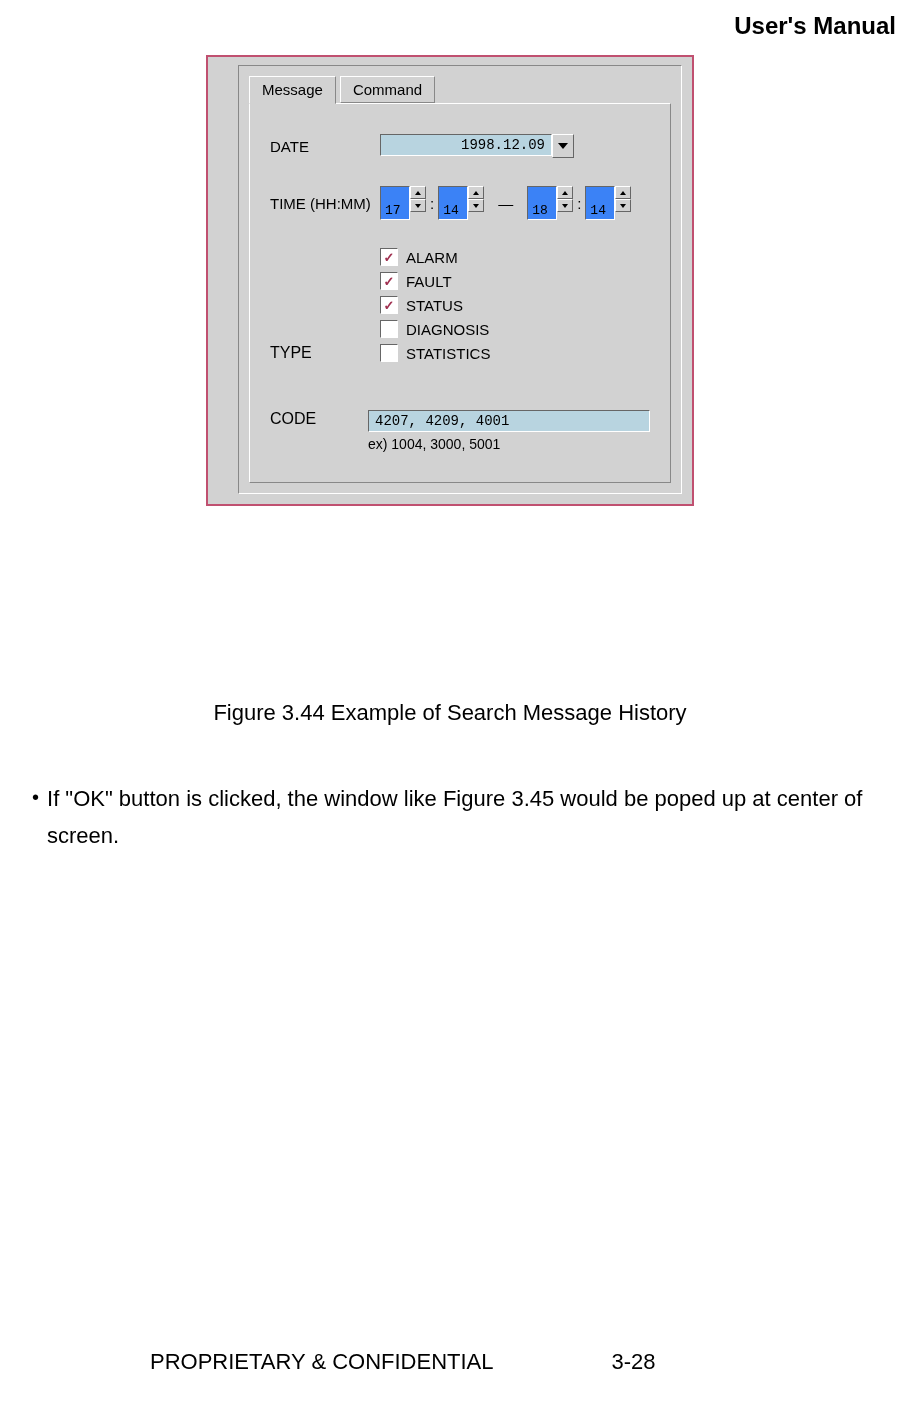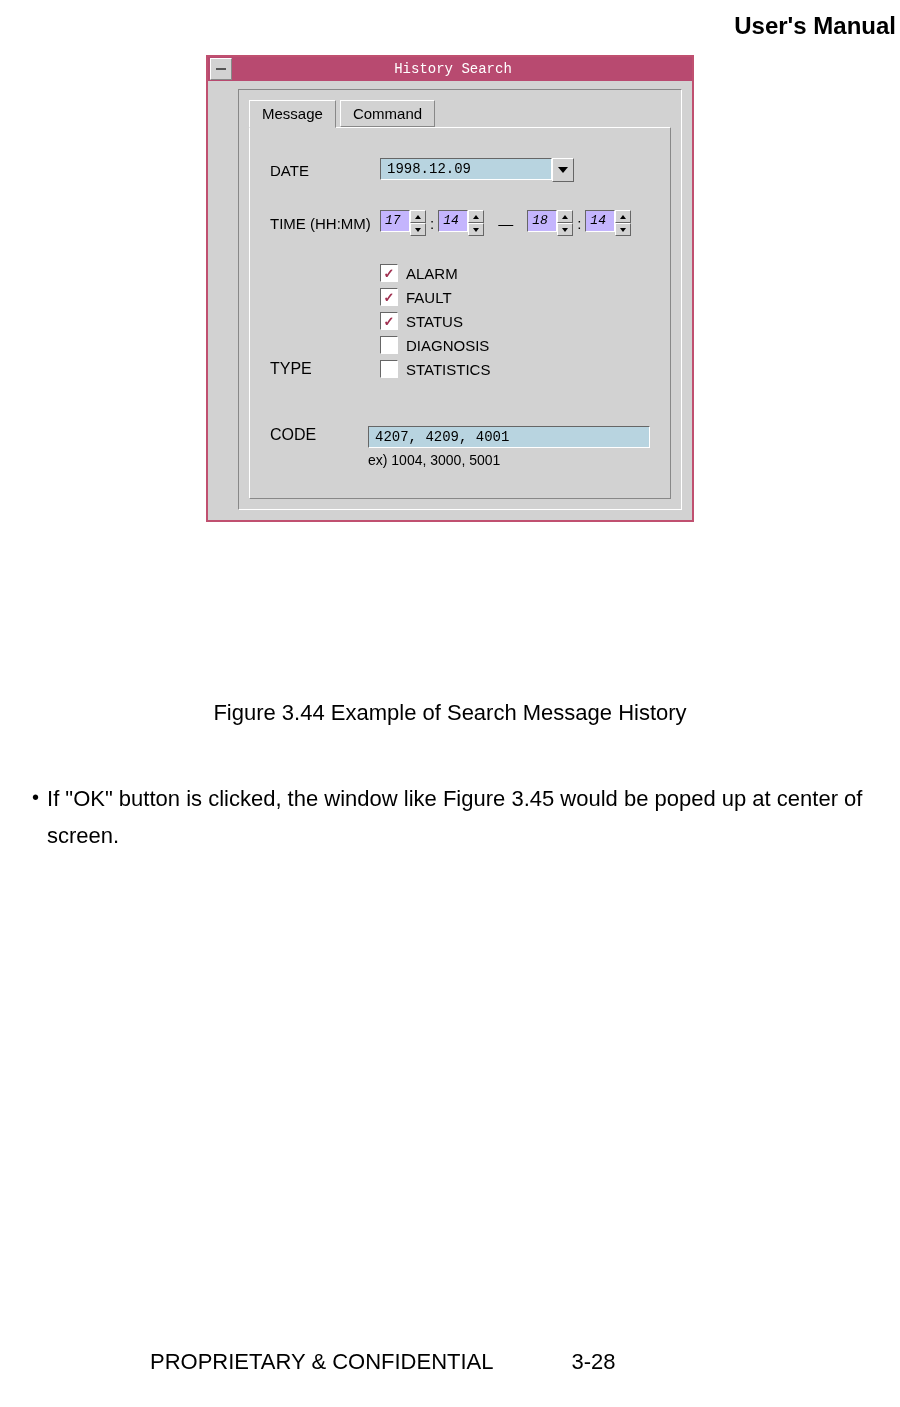--- a/index.html
+++ b/index.html
@@ -115,20 +115,21 @@
     display: flex;
     align-items: center;
     margin-bottom: 28px;
     font-size: 15px;
   }
   .form-label {
     width: 110px;
   }
   .date-field {
     display: flex;
+    text-align: right;
   }
   .field-input {
     height: 22px;
     background: #b8d4e0;
     border-top: 1px solid #666;
     border-left: 1px solid #666;
     border-right: 1px solid #fff;
     border-bottom: 1px solid #fff;
     font-family: "Courier New", monospace;
     font-size: 14px;
@@ -160,30 +161,29 @@
     align-items: center;
     gap: 4px;
     font-size: 15px;
   }
   .spinner {
     display: flex;
   }
   .spinner-val {
     width: 30px;
     height: 22px;
-    background: #c4b5fd;
+    background: #3b82f6;
     border-top: 1px solid #666;
     border-left: 1px solid #666;
     border-right: 1px solid #fff;
     border-bottom: 1px solid #fff;
     font-family: "Courier New", monospace;
     font-size: 13px;
-    padding: 2px 4px;
+    padding: 16px 4px;
     box-sizing: border-box;
-    font-style: italic;
   }
   .spinner-btns {
     display: flex;
     flex-direction: column;
   }
   .spin-btn {
     width: 14px;
     height: 11px;
     background: #d2d2d2;
     border-top: 1px solid #fff;
@@ -290,36 +290,30 @@
     position: absolute;
     bottom: 32px;
     width: 776px;
     font-size: 22px;
     display: flex;
   }
   .footer-left {
     margin-left: 150px;
   }
   .footer-right {
-    margin-left: 78px;
+    margin-left: 118px;
   }
 </style>
 </head>
 <body>
 
 <div class="page-header">User's Manual</div>
 
 <div class="dialog-wrap">
   <div class="dialog">
-    <div class="titlebar">
-      <div class="sysmenu">
-        <div class="sysmenu-dash"></div>
-      </div>
-      <div class="titlebar-text">History Search</div>
-    </div>
 
     <div class="dialog-body">
       <div class="inner-frame">
 
         <div class="tabbar">
           <div class="tab active">Message</div>
           <div class="tab inactive">Command</div>
         </div>
 
         <div class="tab-panel">

